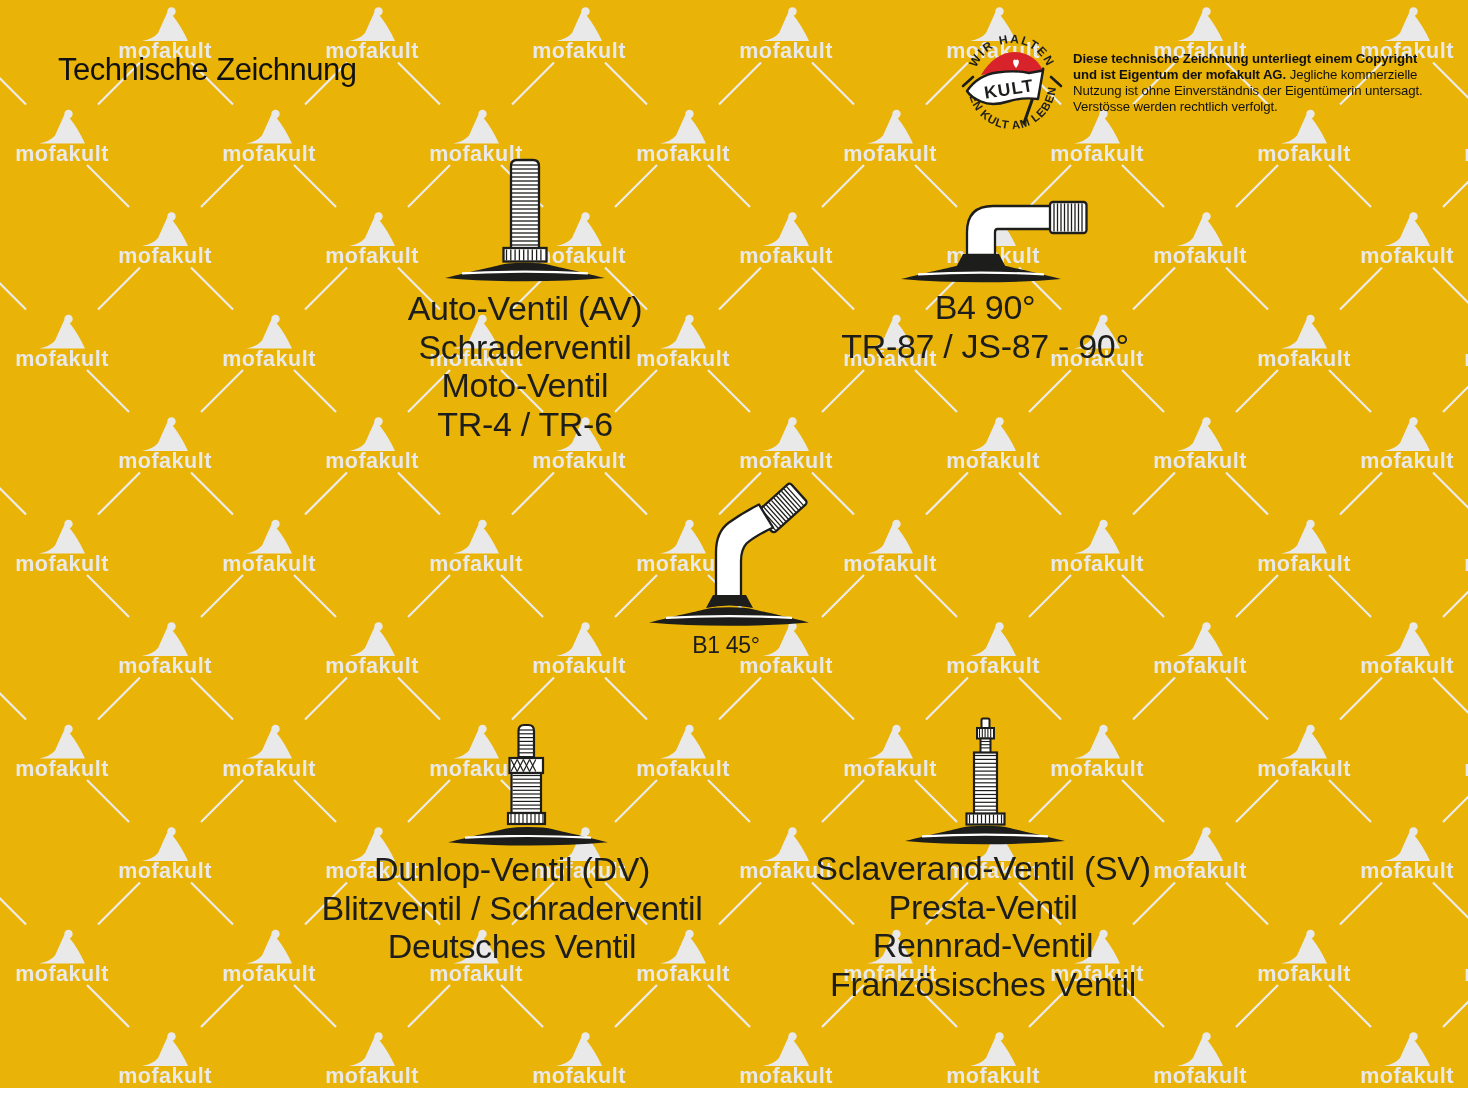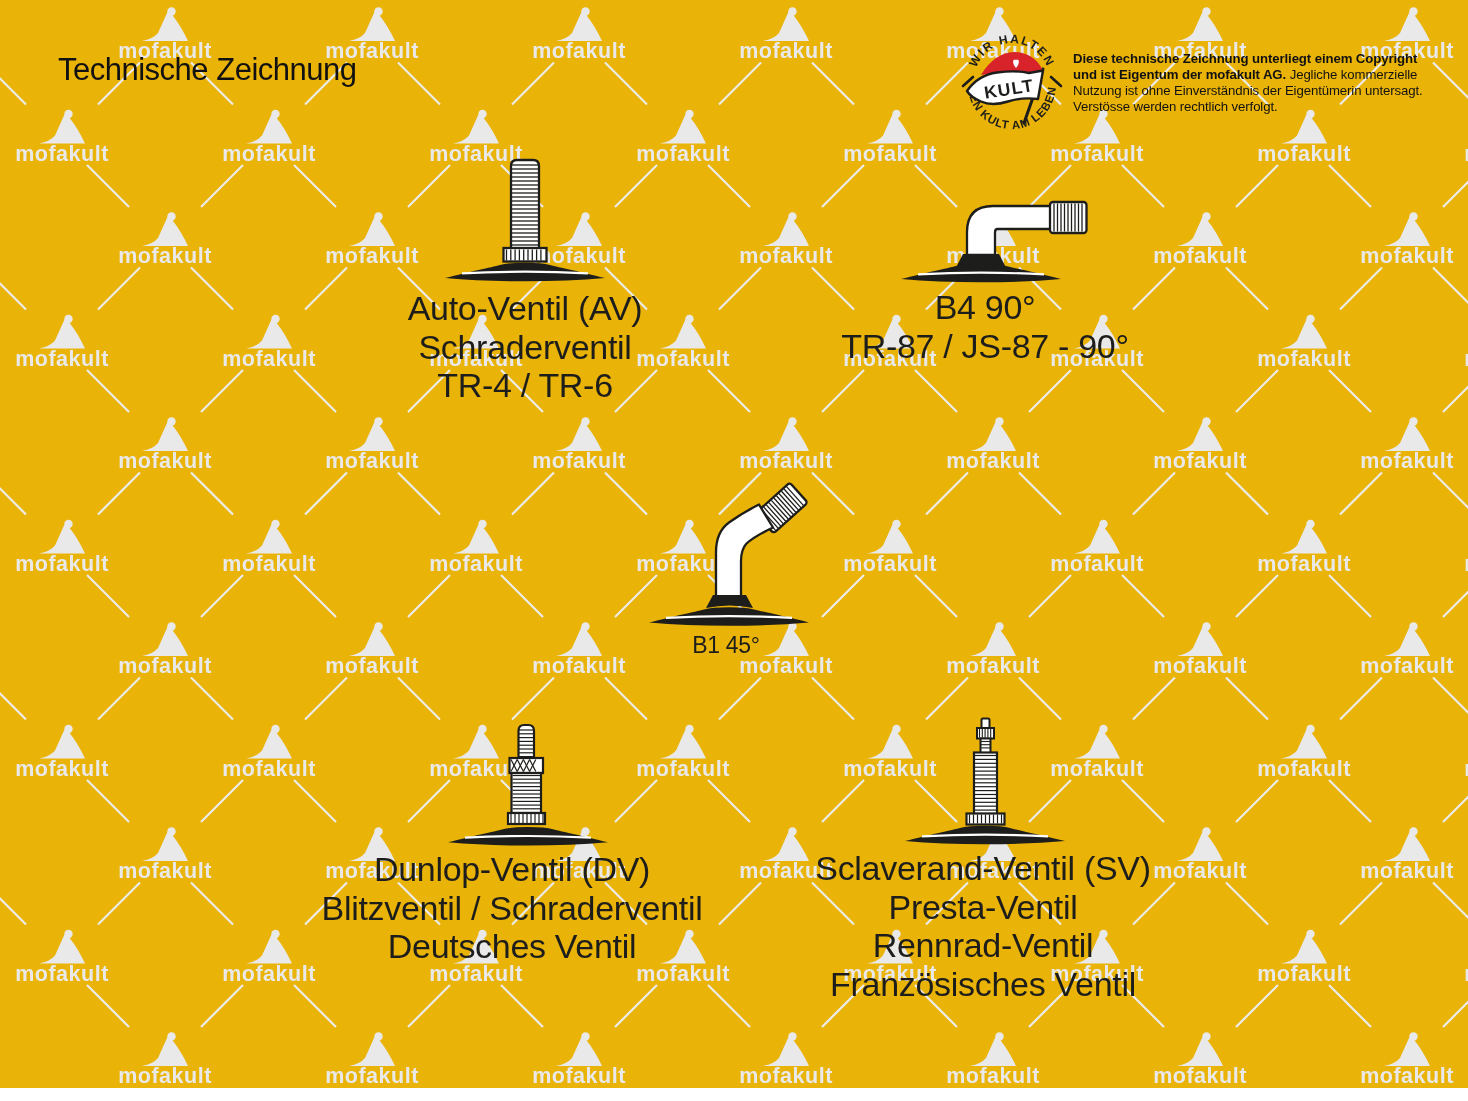--- a/index.html
+++ b/index.html
@@ -992,20 +992,21 @@
       </g>
     <g transform="translate(2,107.5)">
         <path d="M3,20.5 C28,14 49,9.8 58,7.4 Q66,5.2 83,5.2 Q100,5.2 108,7.4 C117,9.8 138,14 163,20.5 Q126,23.8 83,23.8 Q40,23.8 3,20.5 Z" fill="#1d1d1b"></path>
         <path d="M20,15.8 Q83,12.6 146,15.8" fill="none" stroke="#ffffff" stroke-width="2.2"></path>
       </g>
   </svg>
 
   <div class="valve-label" style="left:285px;top:289px;width:480px">
     <div>Auto-Ventil (AV)</div>
     <div>Schraderventil</div>
+    <div>Moto-Ventil</div>
     <div>TR-4 / TR-6</div>
   </div>
 
   <div class="valve-label" style="left:765px;top:288px;width:440px">
     <div>B4 90°</div>
     <div>TR-87 / JS-87 - 90°</div>
   </div>
 
   <div class="valve-label" style="left:576px;top:626px;width:300px;font-size:23px">
     <div>B1 45°</div>

